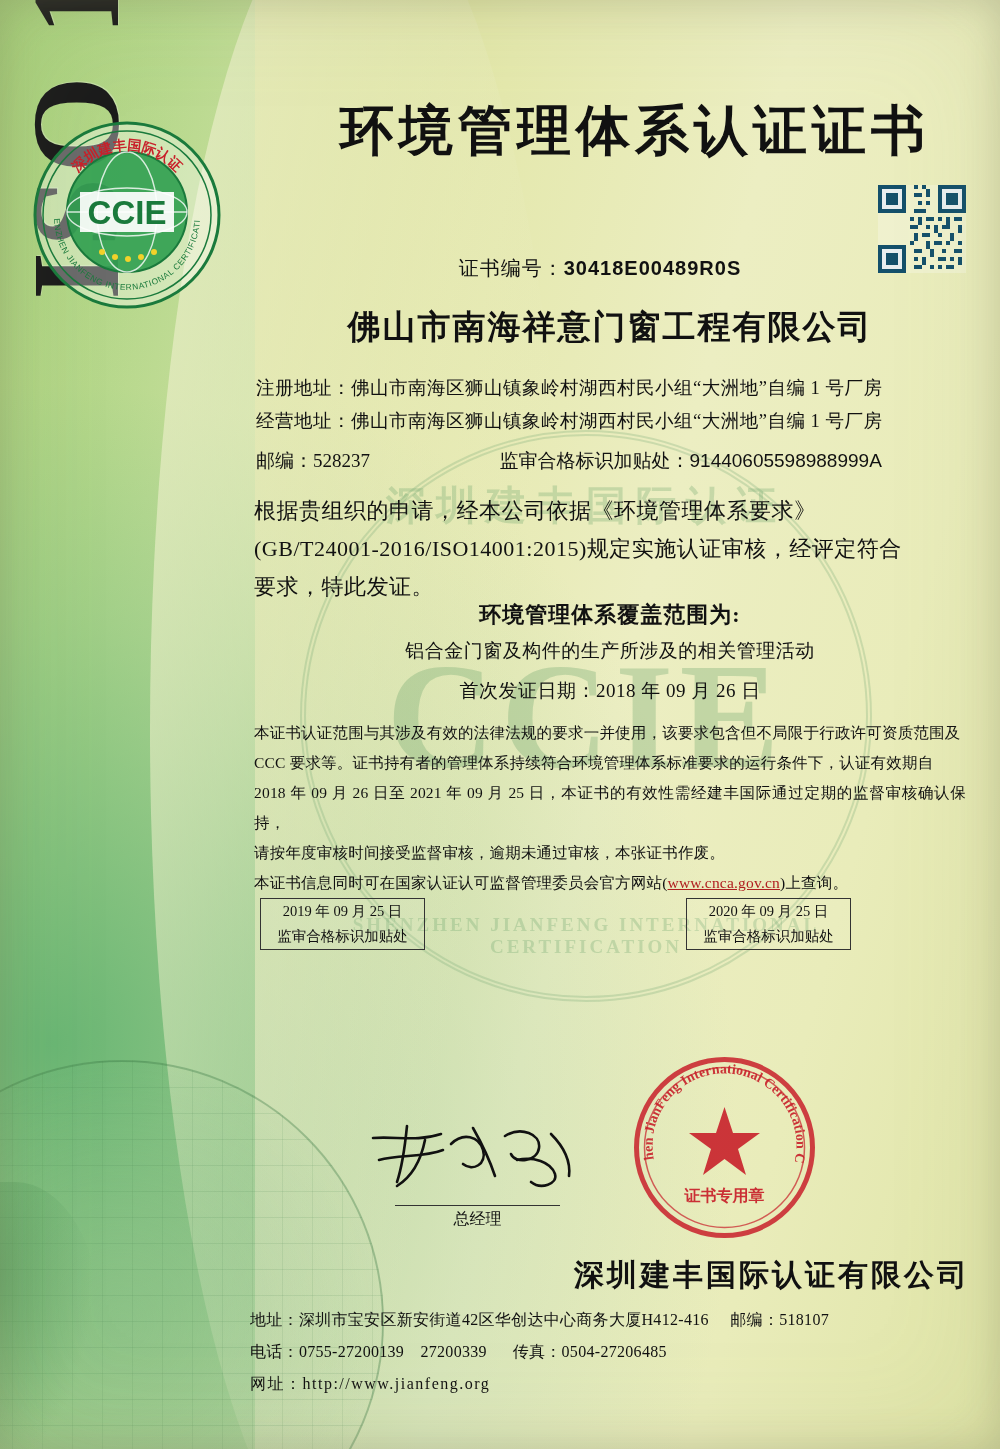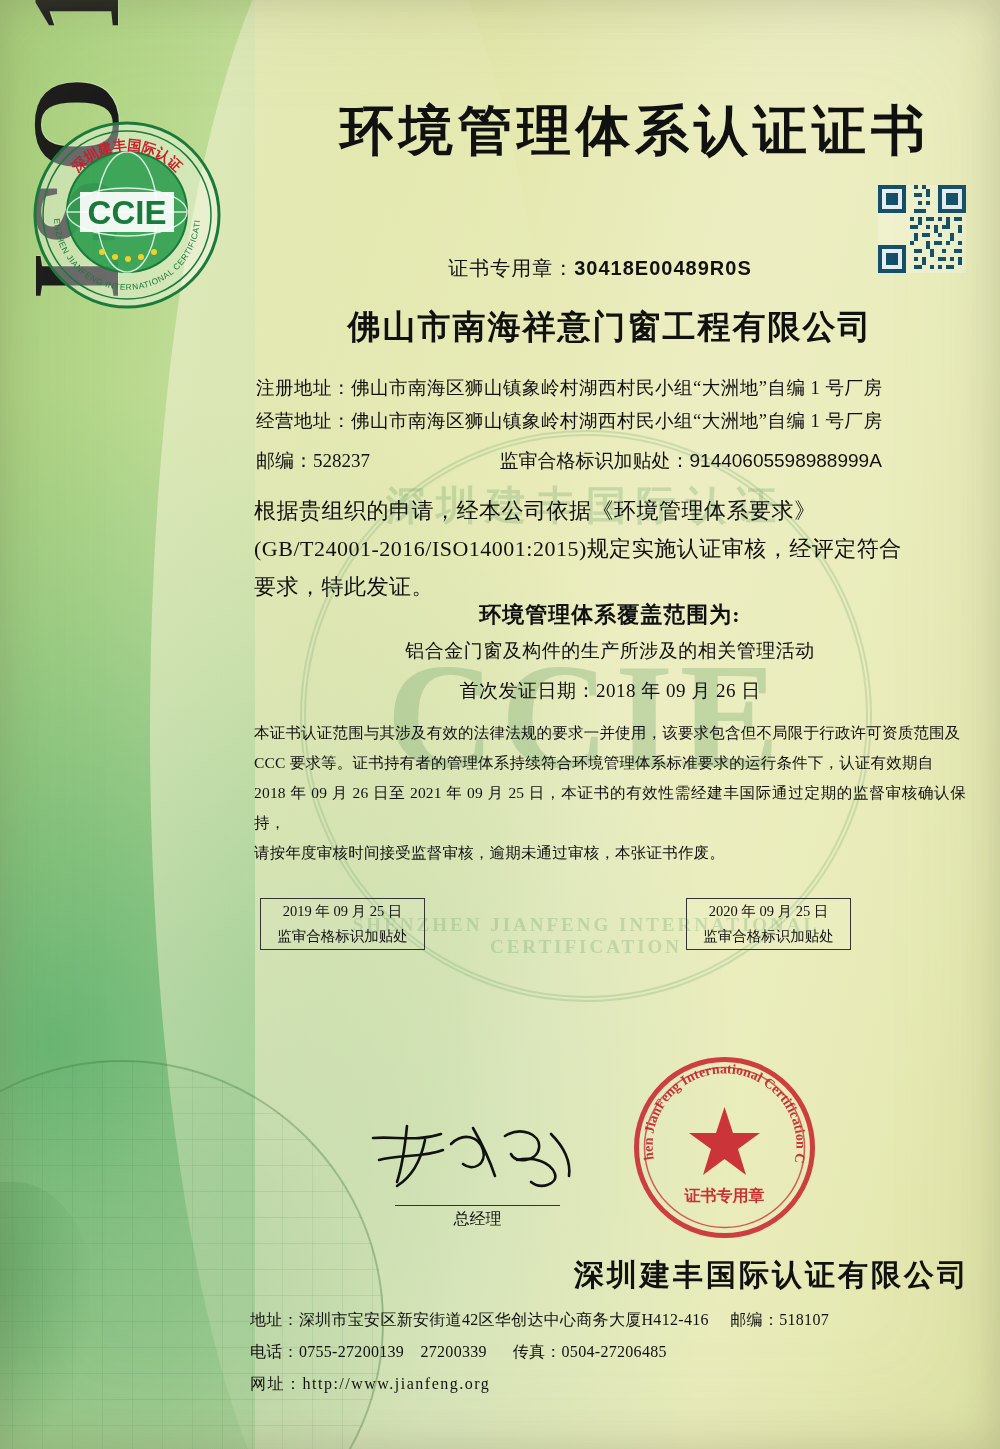--- a/index.html
+++ b/index.html
@@ -293,21 +293,21 @@
             <rect x="20" y="18" width="1" height="2"></rect>
           <rect x="9" y="20" width="2" height="1"></rect>
             <rect x="13" y="20" width="1" height="1"></rect>
             <rect x="15" y="20" width="1" height="1"></rect>
           <rect x="17" y="20" width="2" height="1"></rect>
         </g>
       </svg>
     </div>
 
     <div class="certno">
-      <span>证书专用章：</span><span class="num">30418E00489R0S</span>
+      <span>证书编号：</span><span class="num">30418E00489R0S</span>
     </div>
 
     <div class="company">佛山市南海祥意门窗工程有限公司</div>
 
     <div class="addr-row addr1">
       <span class="addr-label">注册地址：</span><span>佛山市南海区狮山镇象岭村湖西村民小组“大洲地”自编 1 号厂房</span>
     </div>
     <div class="addr-row addr2">
       <span class="addr-label">经营地址：</span><span>佛山市南海区狮山镇象岭村湖西村民小组“大洲地”自编 1 号厂房</span>
     </div>
@@ -328,20 +328,23 @@
     <div class="scope-text">铝合金门窗及构件的生产所涉及的相关管理活动</div>
     <div class="first-issue">
       <span>首次发证日期：</span><span>2018 年 09 月 26 日</span>
     </div>
 
     <div class="fineprint">
       <div>本证书认证范围与其涉及有效的法律法规的要求一并使用，该要求包含但不局限于行政许可资质范围及</div>
       <div>CCC 要求等。证书持有者的管理体系持续符合环境管理体系标准要求的运行条件下，认证有效期自</div>
       <div>2018 年 09 月 26 日至 2021 年 09 月 25 日，本证书的有效性需经建丰国际通过定期的监督审核确认保持，</div>
       <div>请按年度审核时间接受监督审核，逾期未通过审核，本张证书作废。</div>
+      <div>
+        <span>本证书信息同时可在国家认证认可监督管理委员会官方网站(</span><a href="#">www.cnca.gov.cn</a><span>)上查询。</span>
+      </div>
     </div>
 
     <div class="stamp-boxes">
       <div class="stamp-box left">
         <div>2019 年 09 月 25 日</div>
         <div>监审合格标识加贴处</div>
       </div>
       <div class="stamp-box right">
         <div>2020 年 09 月 25 日</div>
         <div>监审合格标识加贴处</div>

